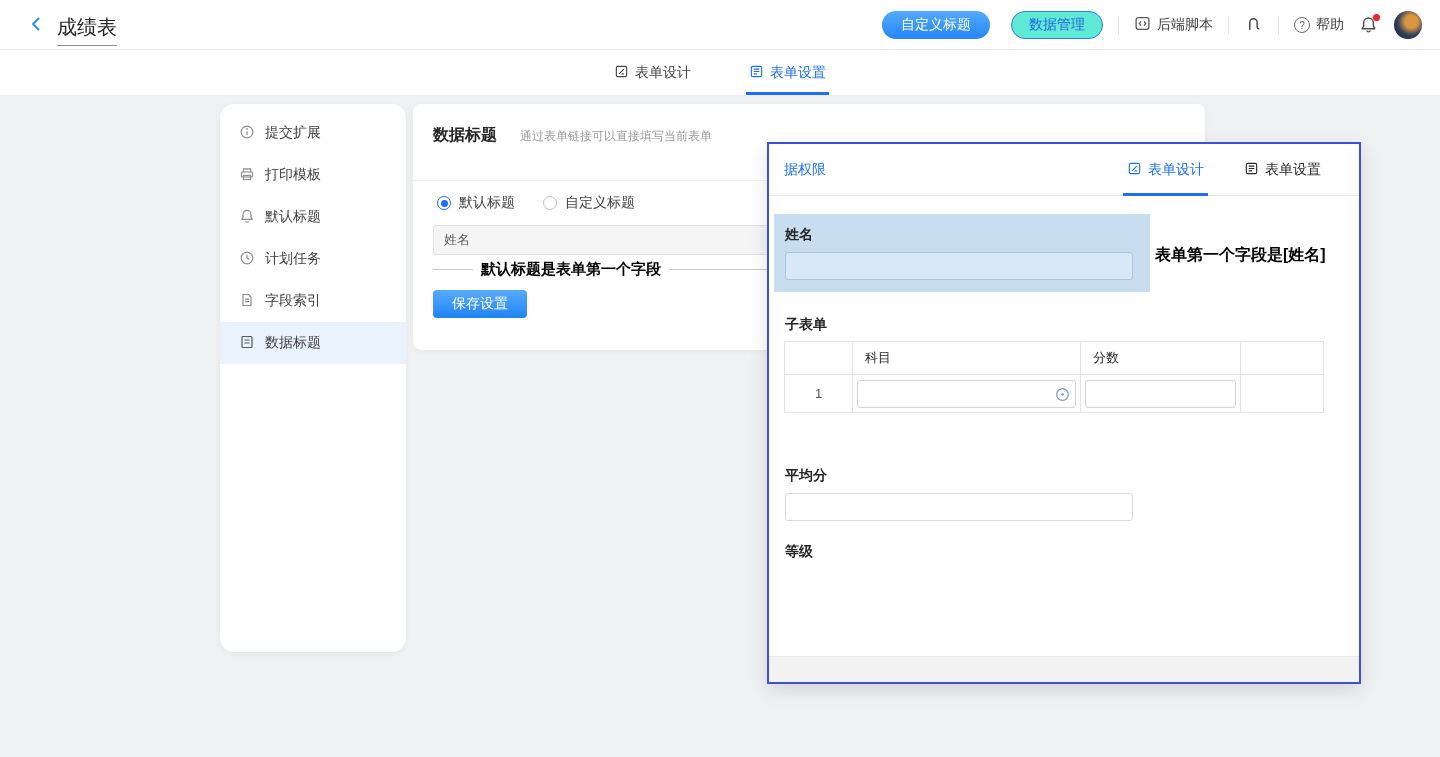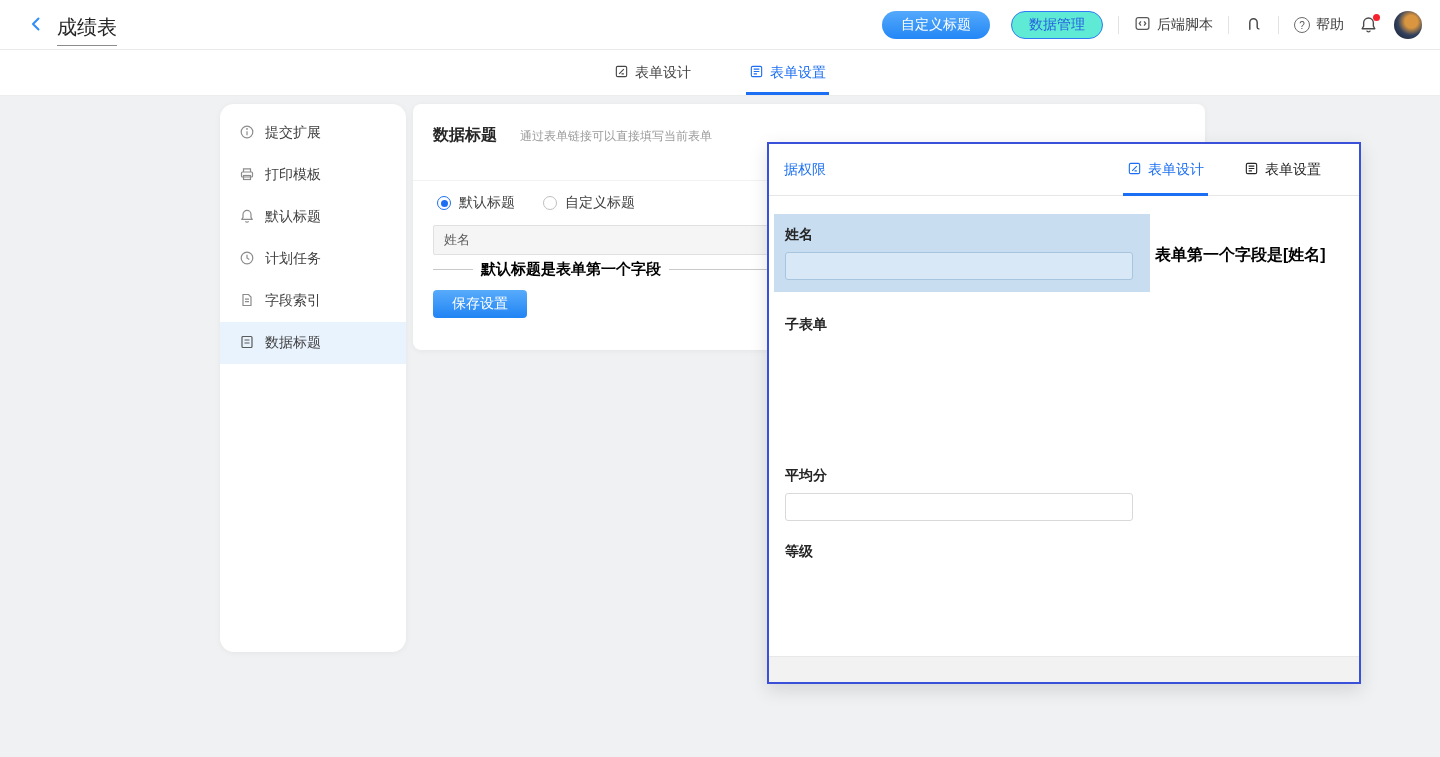--- a/index.html
+++ b/index.html
@@ -244,20 +244,47 @@
         </div>
       </div>
     </div>
 
     <div class="hl-block"></div>
     <div class="pv-label name-label">姓名</div>
     <div class="name-input"></div>
     <div class="pv-annot">表单第一个字段是[姓名]</div>
 
     <div class="pv-label subform-label">子表单</div>
+    <table class="subform">
+      <tbody>
+          <tr>
+        <th class="col0"></th>
+        <th class="col1">科目</th>
+        <th class="col2">分数</th>
+        <th class="col3"></th>
+      </tr>
+      <tr>
+        <td class="row-num">1</td>
+        <td>
+          <div class="cell-box">
+            <span class="sel-icon">
+              <svg width="15" height="15" viewBox="0 0 15 15" fill="none" stroke="#7a93c9" stroke-width="1.2">
+                    <circle cx="7.5" cy="7.5" r="5.8"></circle>
+                    <circle cx="7.5" cy="7.5" r="1.3" fill="#7a93c9" stroke="none"></circle>
+                  </svg>
+            </span>
+          </div>
+        </td>
+        <td>
+          <div class="cell-box"></div>
+        </td>
+        <td></td>
+      </tr>
+    </tbody>
+      </table>
 
     <div class="pv-label avg-label">平均分</div>
     <div class="avg-input"></div>
 
     <div class="pv-label grade-label">等级</div>
 
     <div class="pv-footer"></div>
   </div>
 
 </div>

